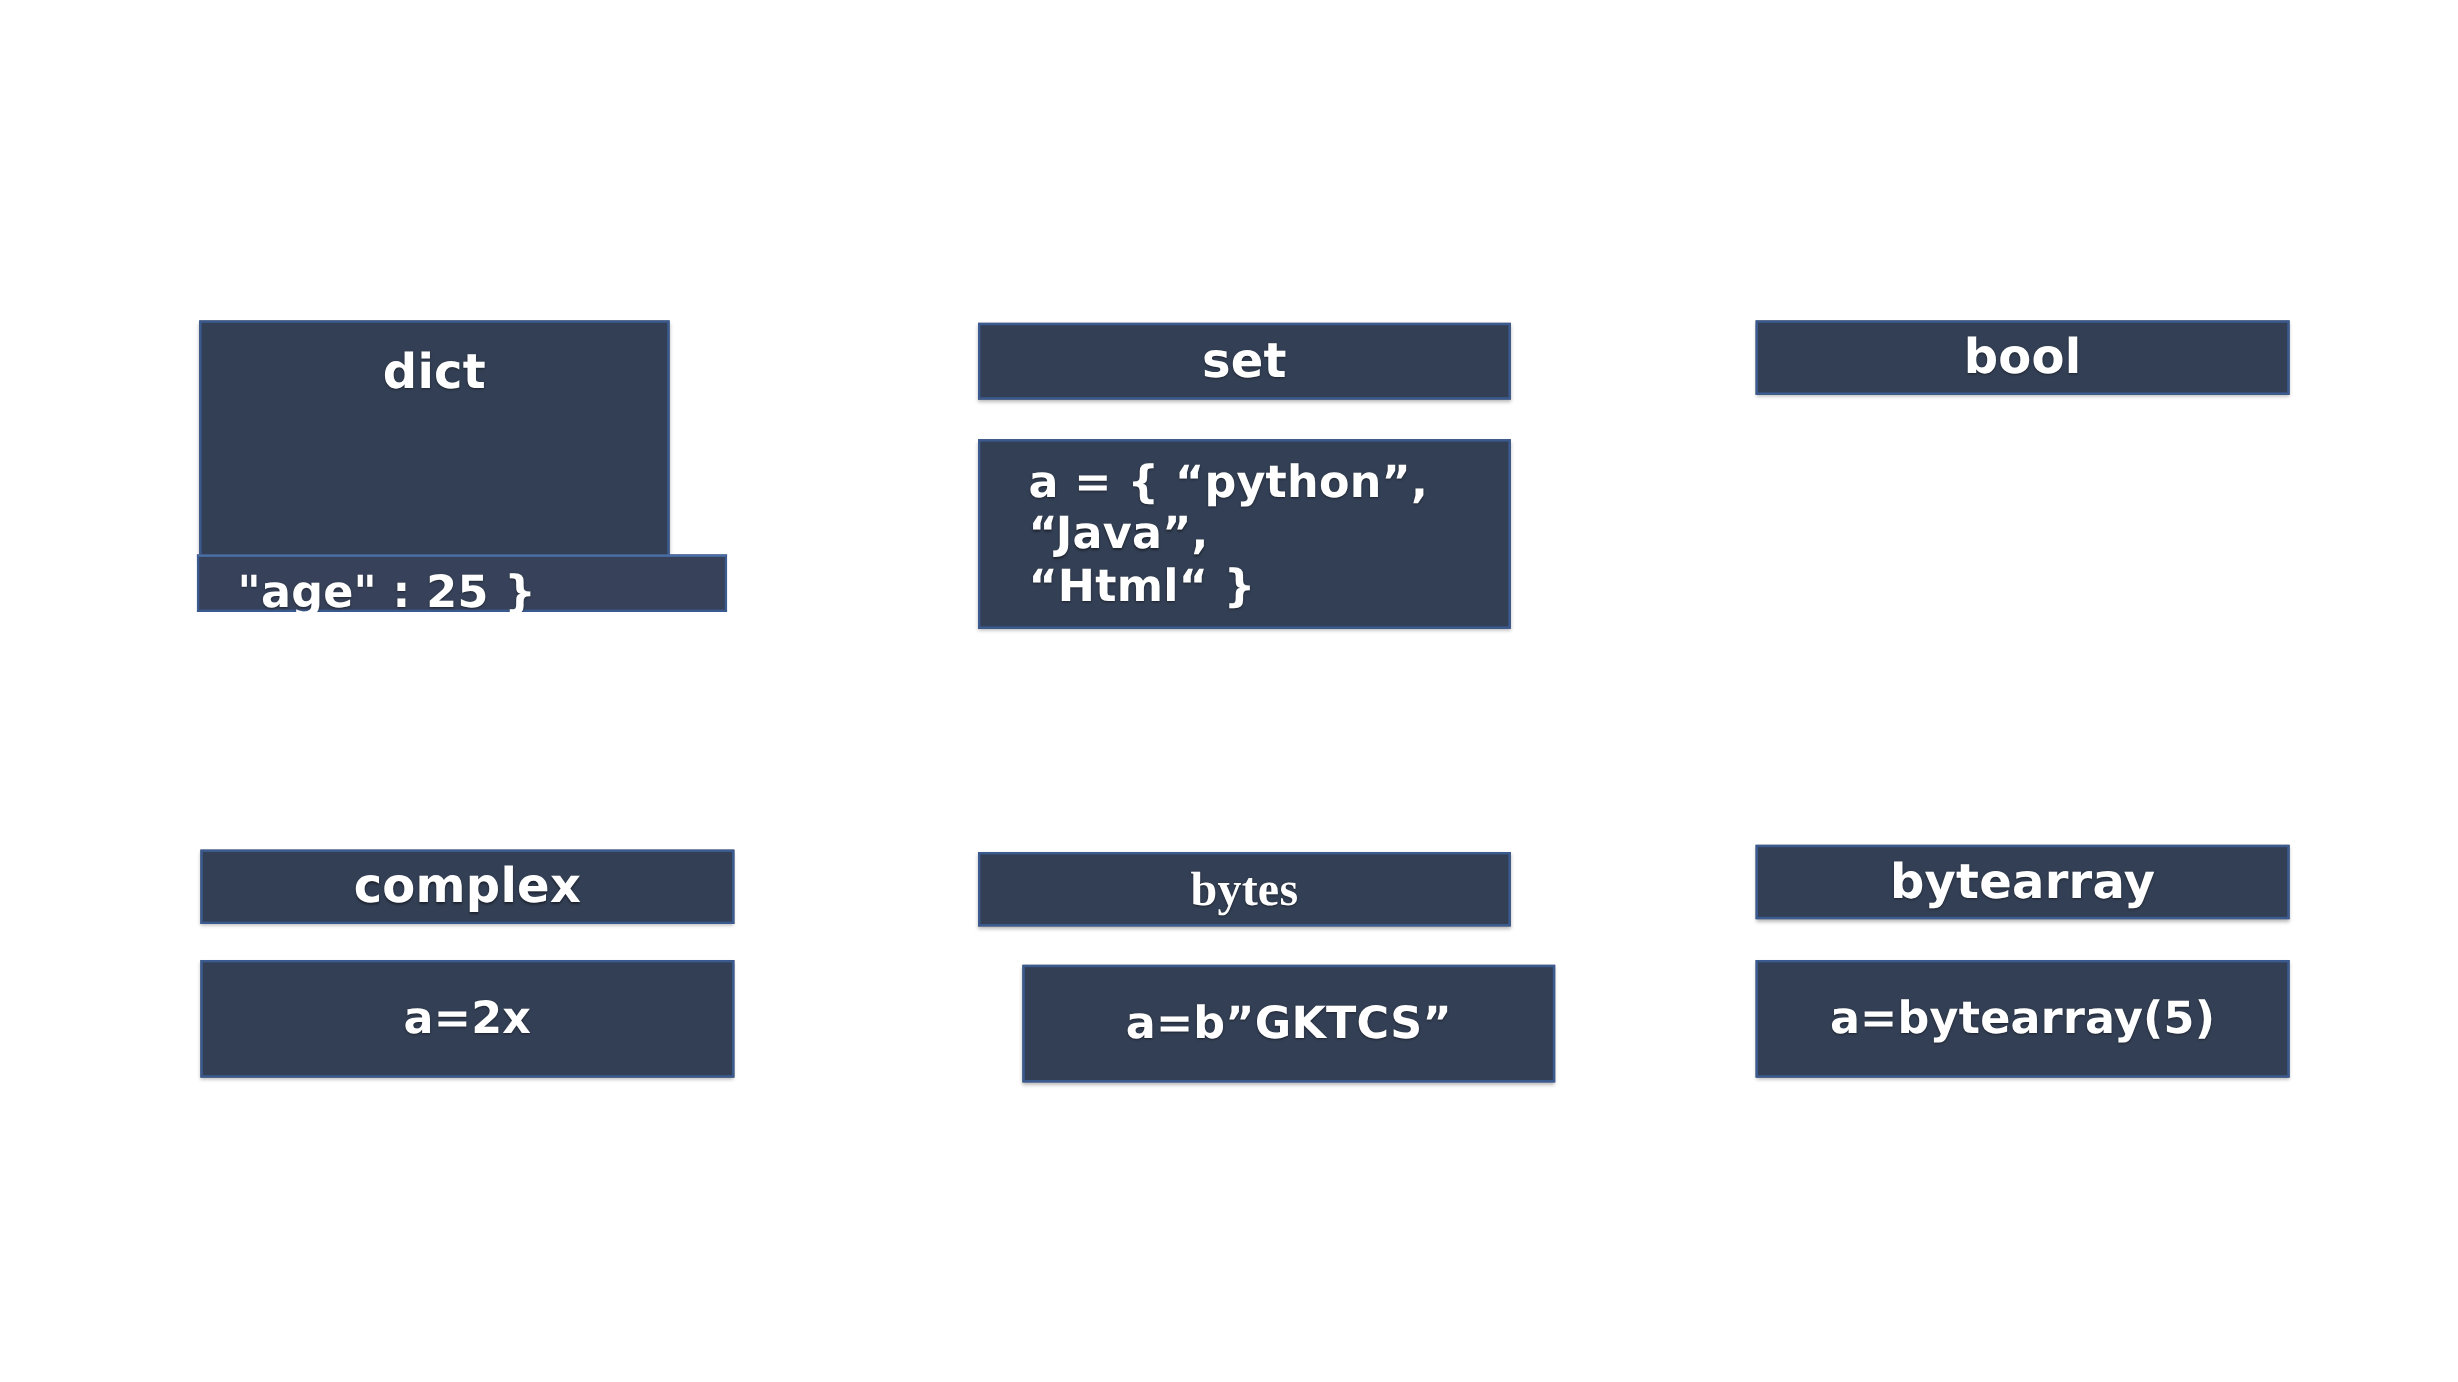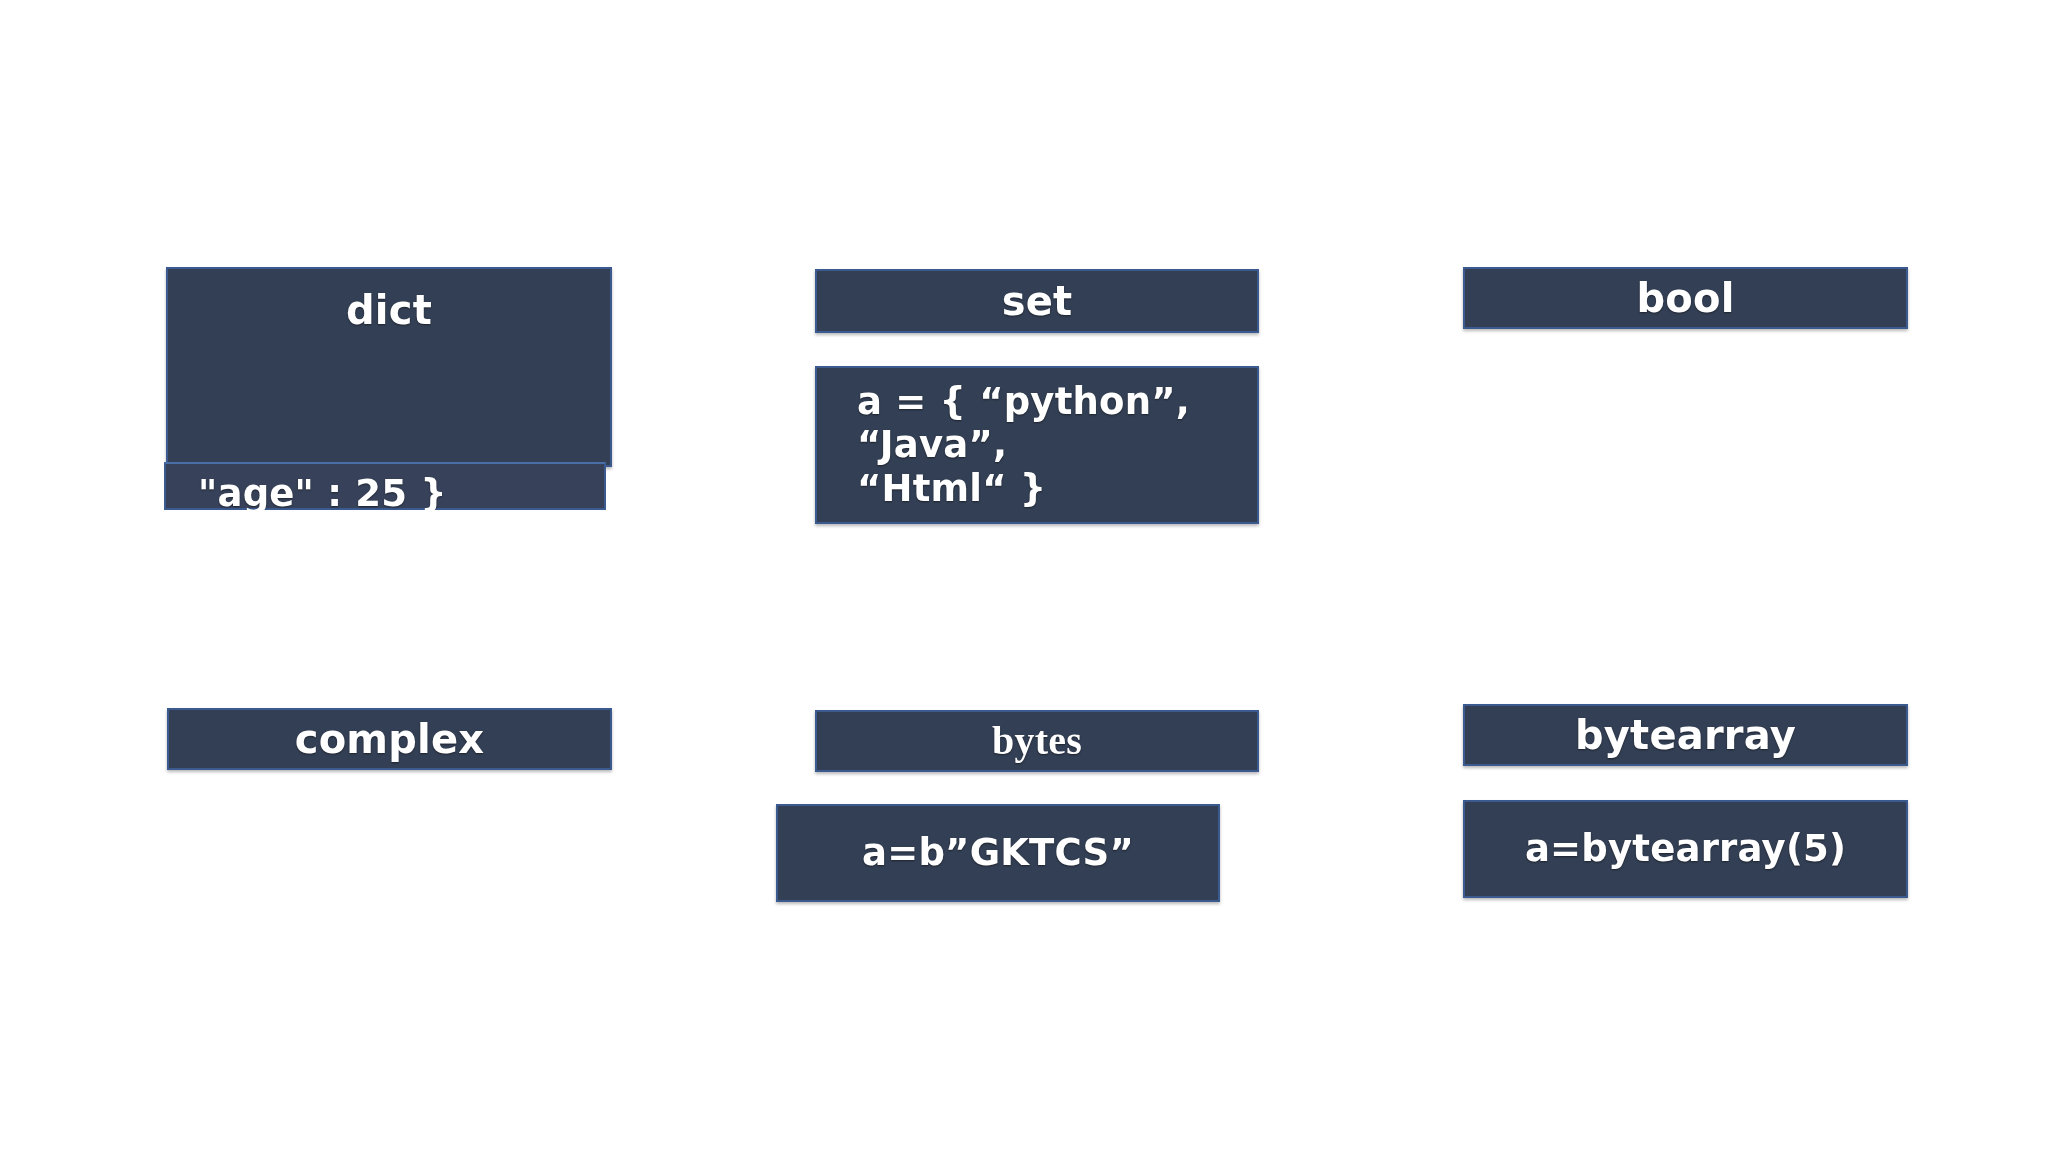--- a/index.html
+++ b/index.html
@@ -64,21 +64,21 @@
   .body-text.left {
     width: 100%;
     text-align: left;
     padding-left: 40px;
     box-sizing: border-box;
   }
 
   
   #dict-title-box {
     left: 166px;  top: 267px;
-    width: 446px; height: 200px;
+    width: 392px; height: 200px;
     align-items: flex-start;
     justify-content: center;
     padding-top: 20px;
   }
   #dict-body-box {
     left: 164px;  top: 330px;
     width: 442px; height: 180px;
     align-items: flex-end;
     justify-content: flex-start;
     background: transparent;
@@ -110,21 +110,21 @@
   
   #bool-title-box { left: 1463px; top: 267px; width: 445px; height: 62px; }
   #bool-body-box  { left: 1463px; top: 362px; width: 445px; height: 104px; }
 
   
   #complex-title-box { left: 167px; top: 708px; width: 445px; height: 62px; }
   #complex-body-box  { left: 167px; top: 800px; width: 445px; height: 98px; }
 
   
   #bytes-title-box { left: 815px; top: 710px; width: 444px; height: 62px; font-family: Liberation Serif, serif; }
-  #bytes-body-box  { left: 776px; top: 804px; width: 444px; height: 98px; }
+  #bytes-body-box  { left: 852px; top: 804px; width: 444px; height: 98px; }
 
   
   #bytearray-title-box { left: 1463px; top: 704px; width: 445px; height: 62px; }
   #bytearray-body-box  { left: 1463px; top: 800px; width: 445px; height: 98px; }
 </style>
 </head>
 <body>
 
 <div id="slide">
 
@@ -145,20 +145,23 @@
 “Html“ }</span>
   </div>
 
   <div class="box title-box" id="bool-title-box">
     <span class="title-text">bool</span>
   </div>
 
   <div class="box title-box" id="complex-title-box">
     <span class="title-text">complex</span>
   </div>
+  <div class="box body-box" id="complex-body-box">
+    <span class="body-text">a=2x</span>
+  </div>
 
   <div class="box title-box" id="bytes-title-box">
     <span class="title-text">bytes</span>
   </div>
   <div class="box body-box" id="bytes-body-box">
     <span class="body-text">a=b”GKTCS”</span>
   </div>
 
   <div class="box title-box" id="bytearray-title-box">
     <span class="title-text">bytearray</span>

